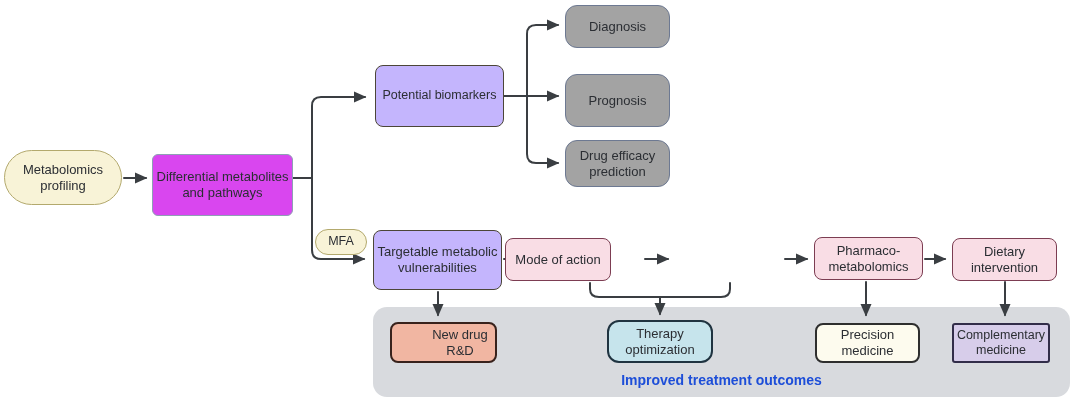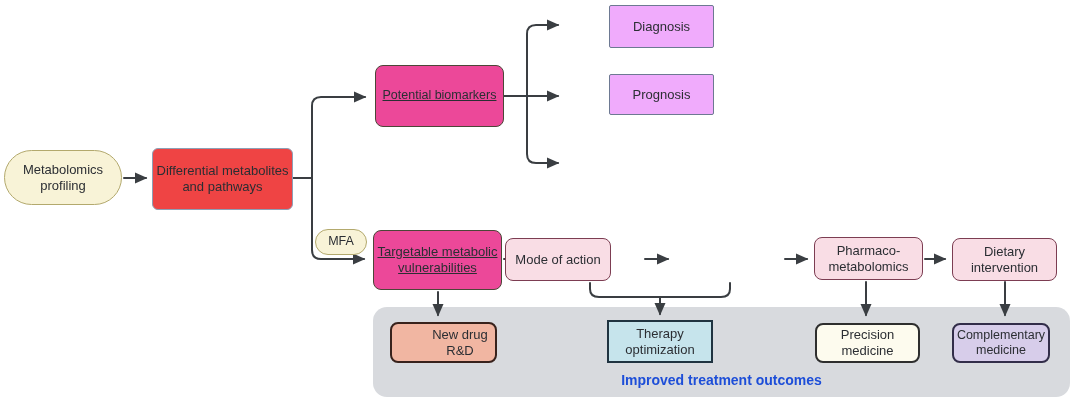--- a/index.html
+++ b/index.html
@@ -15,34 +15,34 @@
   .node{
     position:absolute;
     display:flex;align-items:center;justify-content:center;
     text-align:center;
     font-size:13px;line-height:1.22;
     box-sizing:border-box;
     border-radius:7px;
     padding:2px 3px;
   }
   .pill{border-radius:28px;background:#f8f3d7;border:1.6px solid #b3a96d;}
-  .blue{background:#ef4444;border:1.6px solid #8e9fb5;border-radius:6px;}
-  .green{background:#ec4899;border:1.8px solid #4c4638;border-radius:8px;text-decoration:underline;}
-  .lavender{background:#f0abfc;border:1.6px solid #6d7992;border-radius:2px;margin-left:44px;}
+  .blue{background:#d946ef;border:1.6px solid #8e9fb5;border-radius:6px;margin-top:6px;}
+  .green{background:#c4b5fd;border:1.8px solid #4c4638;border-radius:8px;}
+  .lavender{background:#a3a3a3;border:1.6px solid #6d7992;border-radius:12px;}
   .pink{background:#f9dde5;border:1.8px solid #7c3d52;border-radius:8px;}
   .salmon{background:#f1b6a2;border:2px solid #38221c;border-radius:8px;}
-  .cyan{background:#c6e4ec;border:2px solid #1f3340;border-radius:0;}
+  .cyan{background:#c6e4ec;border:2px solid #1f3340;border-radius:12px;}
   .ivory{background:#fdfbee;border:2px solid #2e2e2e;border-radius:8px;}
-  .purple{background:#d7cdea;border:2px solid #322d49;border-radius:8px;}
+  .purple{background:#d7cdea;border:2px solid #322d49;border-radius:3px;}
 
   .n-metab{left:4px;top:150px;width:118px;height:55px;}
   .n-diff{left:152px;top:148px;width:141px;height:62px;}
   .n-pot{left:375px;top:65px;width:129px;height:62px;font-size:12.5px;}
   .n-diag{left:565px;top:5px;width:105px;height:43px;}
-  .n-prog{left:565px;top:74px;width:105px;height:41px;}
+  .n-prog{left:565px;top:74px;width:105px;height:53px;}
   .n-eff{left:565px;top:140px;width:105px;height:47px;}
   .n-mfa{left:315px;top:229px;width:52px;height:26px;font-size:12.5px;}
   .n-targ{left:373px;top:230px;width:129px;height:60px;}
   .n-moa{left:505px;top:238px;width:106px;height:43px;text-align:center;}
   .n-res{left:675px;top:238px;width:108px;height:43px;}
   .n-pharm{left:814px;top:237px;width:109px;height:43px;}
   .n-diet{left:952px;top:238px;width:105px;height:43px;}
 
   .outcome-zone{
     position:absolute;left:373px;top:307px;width:697px;height:90px;
@@ -93,20 +93,21 @@
   <div class="node pill n-metab">Metabolomics profiling</div>
 
   <div class="node blue n-diff">Differential metabolites and pathways</div>
 
   <div class="node green n-pot">Potential biomarkers</div>
 
   <div class="node lavender n-diag">Diagnosis</div>
 
   <div class="node lavender n-prog">Prognosis</div>
 
+  <div class="node lavender n-eff">Drug efficacy prediction</div>
 
   <div class="node pill n-mfa">MFA</div>
 
   <div class="node green n-targ">Targetable metabolic vulnerabilities</div>
 
   <div class="node pink n-moa">Mode of action</div>
 
 
   <div class="node pink n-pharm">Pharmaco-metabolomics</div>
 

